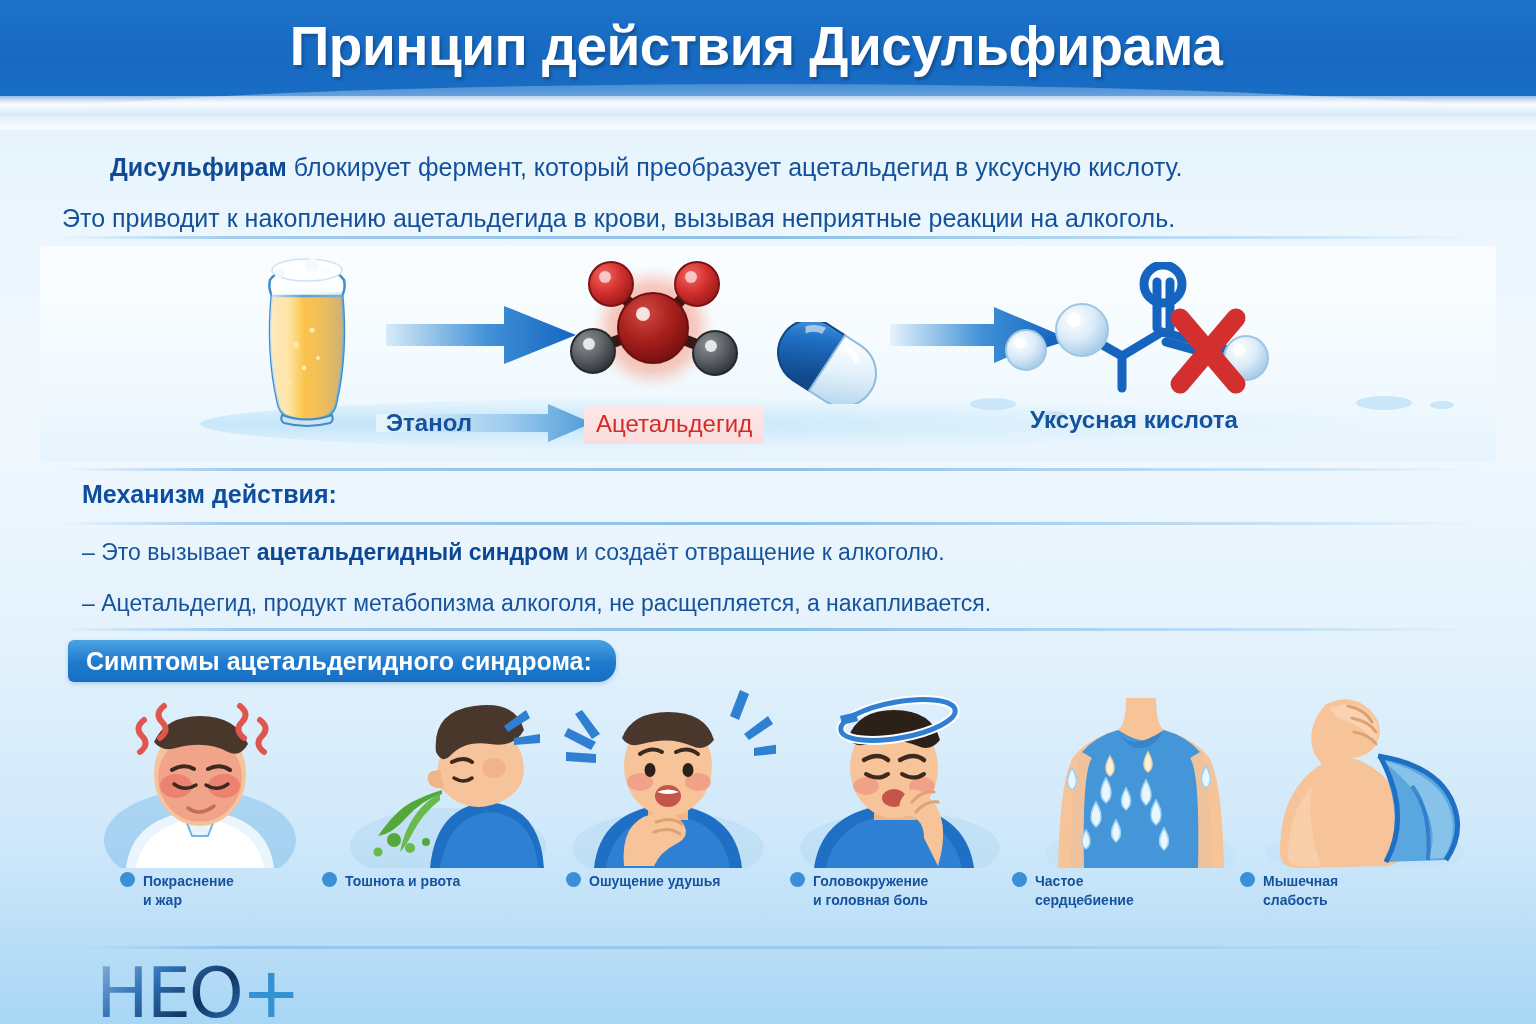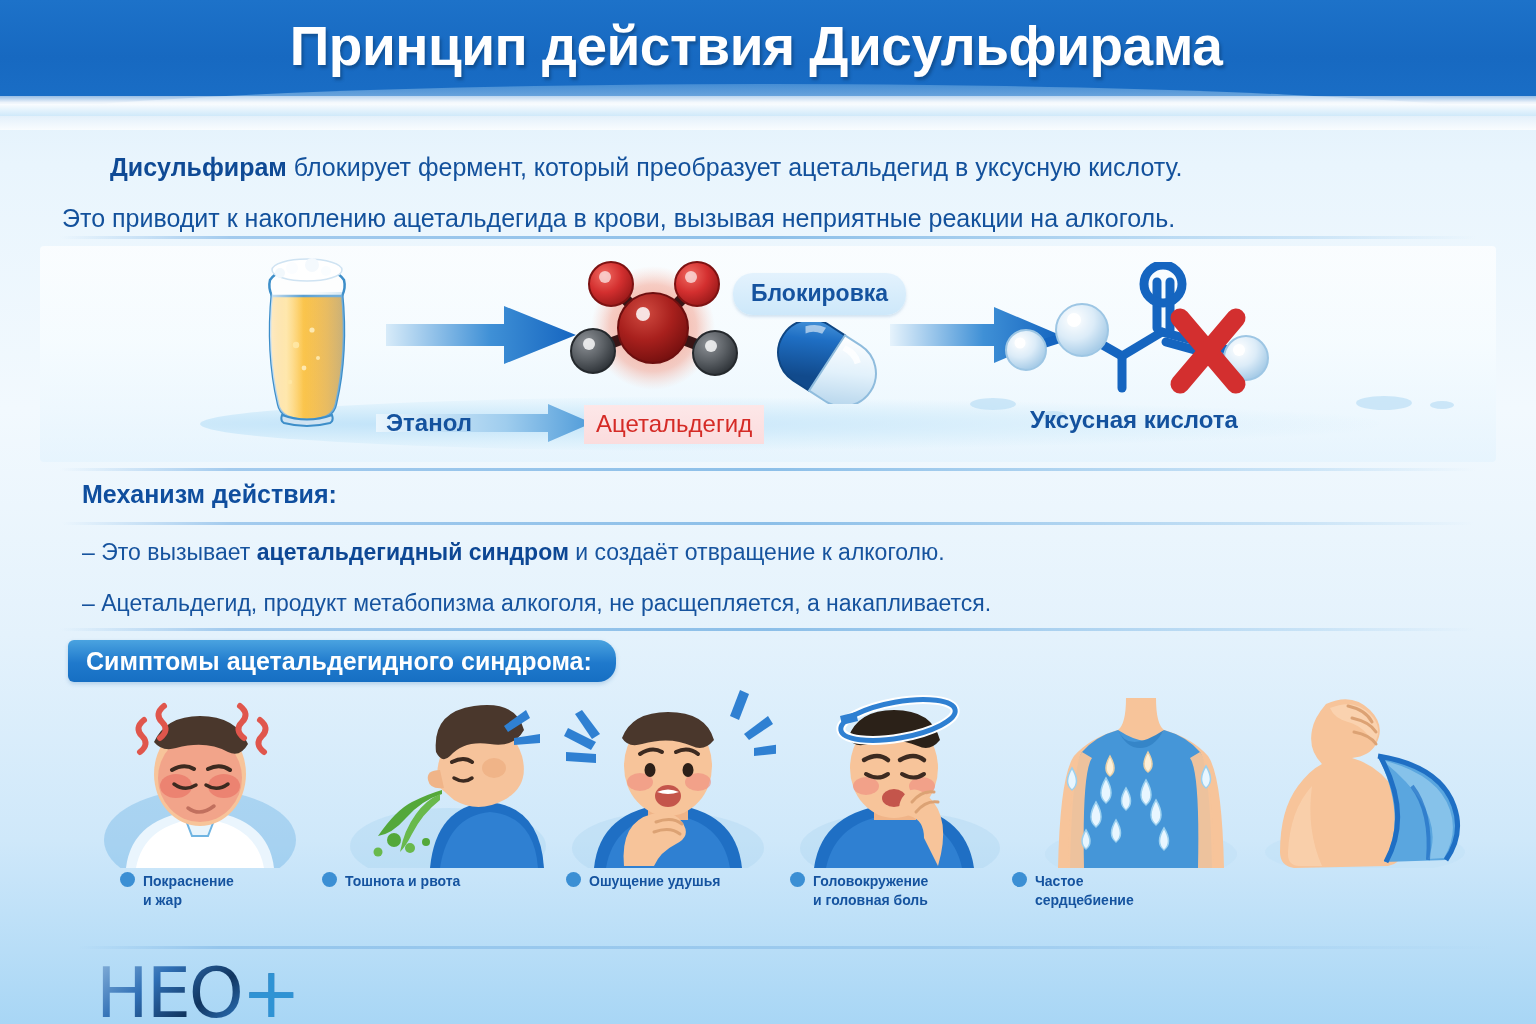--- a/index.html
+++ b/index.html
@@ -329,21 +329,20 @@
     <circle cx="246" cy="96" r="22" fill="url(#sphW)" stroke="#9dc6e4" stroke-width="2"></circle>
     <circle cx="239" cy="88" r="6" fill="#ffffff"></circle>
     <g>
       <line x1="180" y1="56" x2="236" y2="122" stroke="#d32f2f" stroke-width="19" stroke-linecap="round"></line>
       <line x1="236" y1="56" x2="180" y2="122" stroke="#d32f2f" stroke-width="19" stroke-linecap="round"></line>
     </g>
   </svg>
 
   <div class="lbl-ethanol">Этанол</div>
   <div class="lbl-acetald">Ацетальдегид</div>
-  <div class="lbl-block">Блокировка</div>
   <div class="lbl-acid">Уксусная кислота</div>
 
   <div class="divider" style="top:468px"></div>
 
   <div class="mech-title">Механизм действия:</div>
   <div class="divider" style="top:522px; left:62px; width:1412px"></div>
   <ul class="mech-list">
     <li><span>– Это вызывает </span><b>ацетальдегидный синдром</b><span> и создаёт отвращение к алкоголю.</span></li>
     <li>– Ацетальдегид, продукт метабопизма алкоголя, не расщепляется, а накапливается.</li>
   </ul>
@@ -499,18 +498,21 @@
     </div>
     <div class="sym-label" style="left:566px; width:230px;">
       <span class="dot"></span><span>Ошущение удушья</span>
     </div>
     <div class="sym-label" style="left:790px; width:220px;">
       <span class="dot"></span><span>Головокружение</span><br><span style="margin-left:23px">и головная боль</span>
     </div>
     <div class="sym-label bold-txt" style="left:1012px; width:210px;">
       <span class="dot"></span><span>Частое</span><br><span style="margin-left:23px">сердцебиение</span>
     </div>
+    <div class="sym-label bold-txt" style="left:1240px; width:200px;">
+      <span class="dot"></span><span>Мышечная</span><br><span style="margin-left:23px">слабость</span>
+    </div>
   </div>
 
   <div class="footer-div"></div>
   <div class="logo"><span>НЕО</span><span class="plus">+</span></div>
 
 </div>
 
 </body></html>

